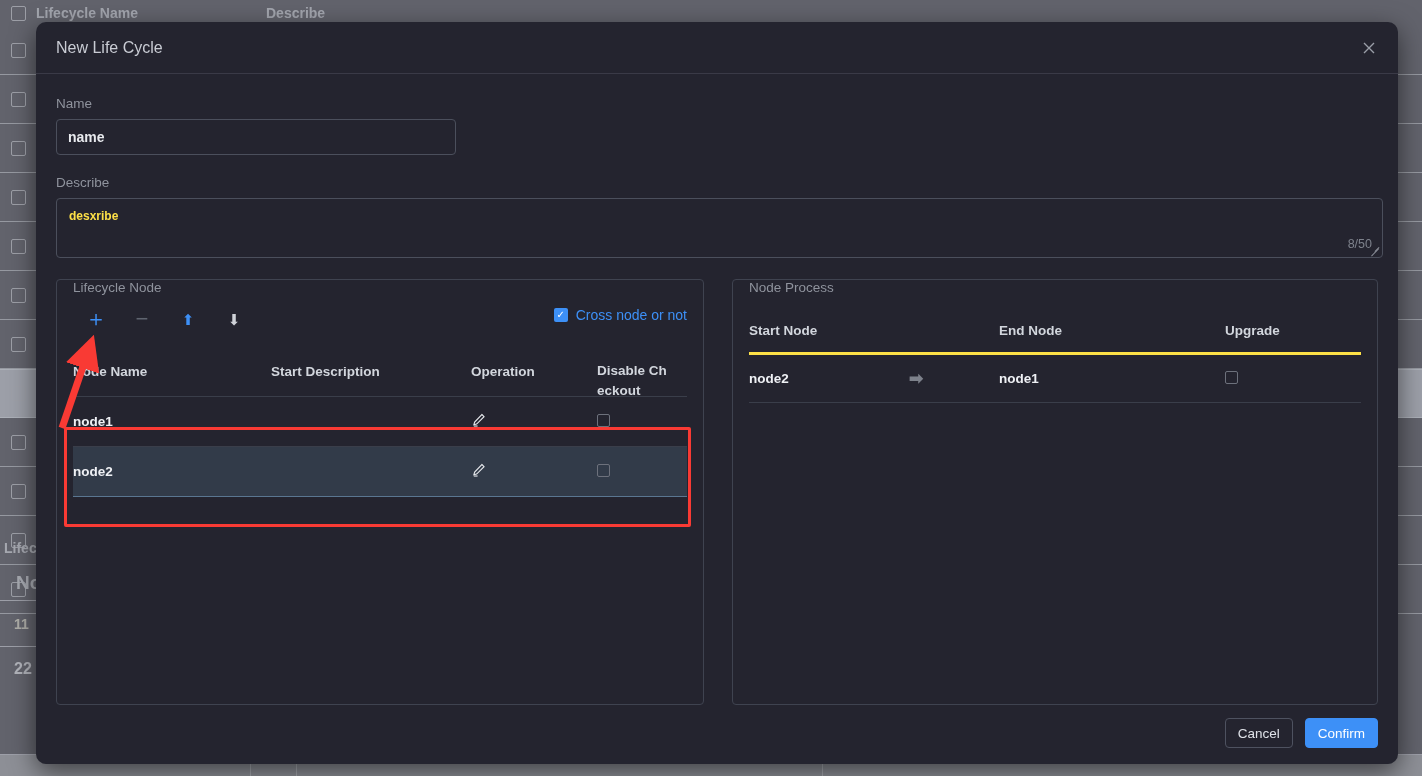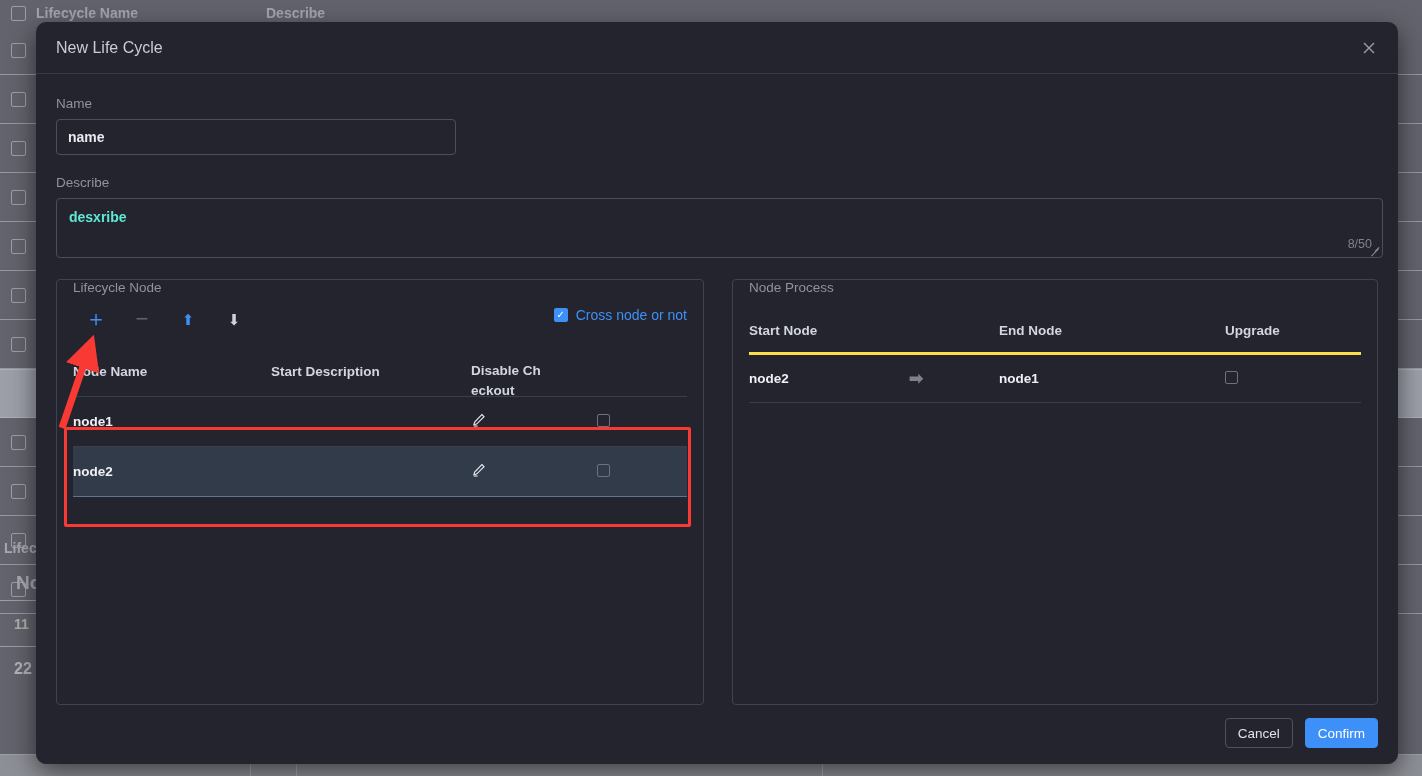--- a/index.html
+++ b/index.html
@@ -93,21 +93,21 @@
     padding: 0 11px; font-family: "Liberation Sans", sans-serif;
     outline: none;
   }
   #describe-label { margin-top: 20px; }
   #describe-wrap {
     position: relative; width: 1327px; height: 60px;
     border: 1px solid #4b4f5c; border-radius: 4px;
   }
   #describe-text {
     position: absolute; left: 12px; top: 10px;
-    color: #5eead4; font-size: 14px; font-weight: bold;
+    color: #fde047; font-size: 12px; font-weight: bold;
   }
   #describe-count {
     position: absolute; right: 10px; bottom: 6px;
     color: #7e828c; font-size: 12.5px;
   }
   #describe-resize {
     position: absolute; right: 1px; bottom: 1px;
     width: 12px; height: 12px; cursor: nwse-resize;
   }
   #describe-resize::before,
@@ -350,20 +350,21 @@
           <div id="cross-node">
             <span class="cb-checked">✓</span>
             <span id="cross-node-label">Cross node or not</span>
           </div>
         </div>
 
         <div class="ntbl">
           <div class="ntbl-head">
             <div class="c-name">Node Name</div>
             <div class="c-desc">Start Description</div>
+            <div class="c-oper">Operation</div>
             <div class="c-disable">Disable Ch eckout</div>
           </div>
           <div id="node-rows">
               <div class="ntbl-row">
                 <div class="row-name">node1</div>
                 <div class="row-desc"></div>
                 <div class="row-oper"><span class="pencil"><svg width="15" height="15" viewBox="0 0 16 16">
                       <path d="M11.6 1.6 L13.9 3.9 L6.0 11.8 L3.1 12.6 L3.9 9.7 Z" fill="none" stroke="#e6e8ec" stroke-width="1.2"></path>
                       <path d="M3.0 13.9 L7.0 13.9" stroke="#e6e8ec" stroke-width="1.2"></path>
                     </svg></span></div>

